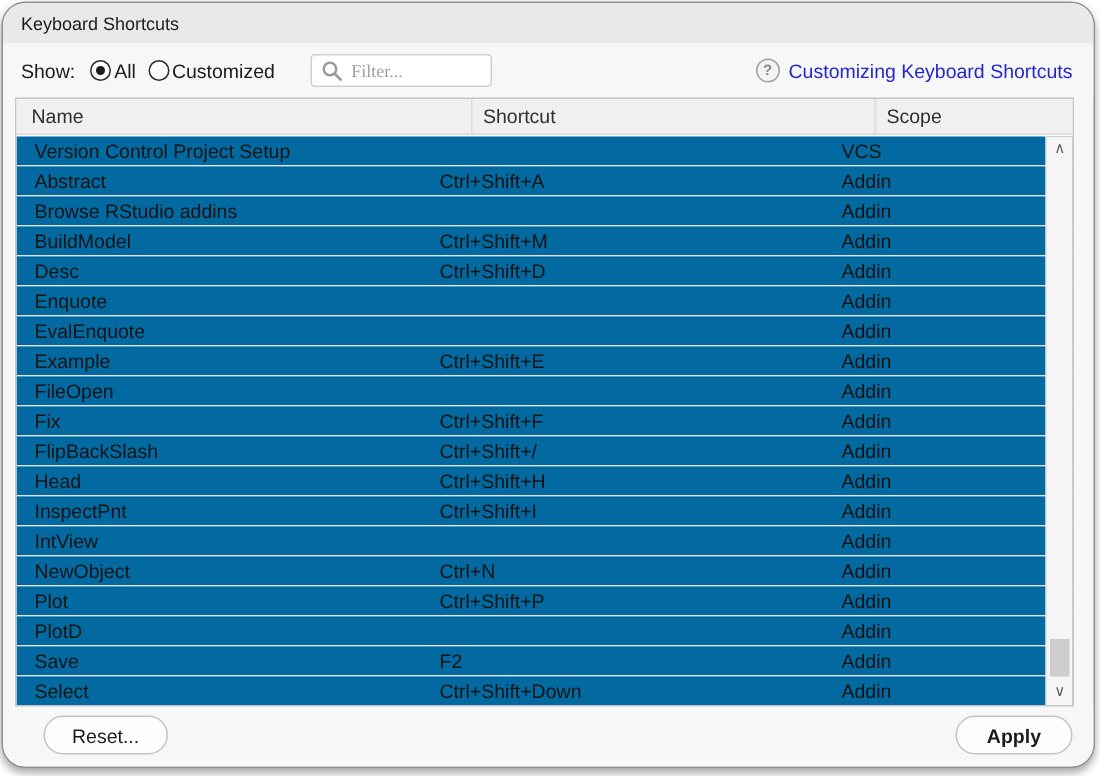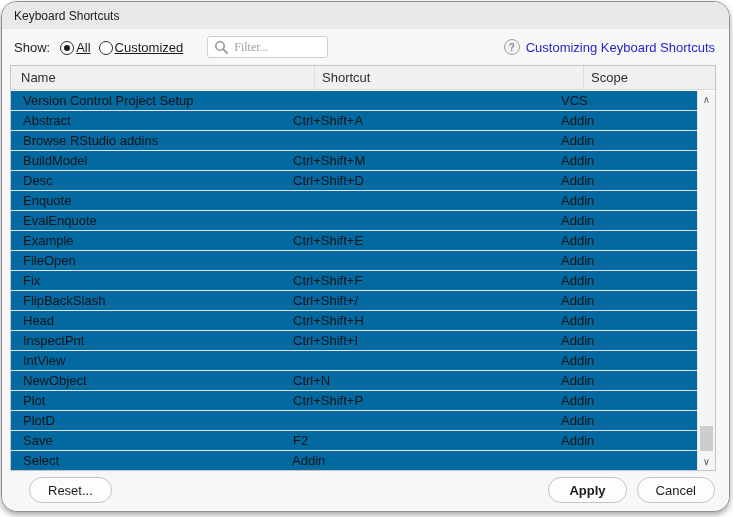--- a/index.html
+++ b/index.html
@@ -19,21 +19,21 @@
     display: flex; align-items: center; padding: 0 12px;
     font-size: 12px; color: #1b1b1b;
   }
 
   
   .toolbar {
     height: 36px; flex: 0 0 36px; display: flex; align-items: center;
     padding: 0 14px 0 12px; font-size: 13px; color: #1b1b1b; background: #f7f7f7;
   }
   .show-label { margin-right: 10px; }
-  .radio-group { display: flex; align-items: flex-end; margin-right: 8px; cursor: default; text-decoration: underline; }
+  .radio-group { display: flex; align-items: flex-start; margin-right: 8px; cursor: default; }
   .radio {
     width: 14px; height: 14px; border: 1.5px solid #2b2b2b; border-radius: 50%;
     background: #fdfdfd; display: inline-flex; align-items: center; justify-content: center;
     margin-right: 2px; flex: 0 0 auto;
   }
   .radio.selected::after { content: ""; width: 6px; height: 6px; border-radius: 50%; background: #1b1b1b; }
   .filter-wrap { position: relative; margin-left: 16px; }
   .filter-input {
     width: 121px; height: 22px; border: 1px solid #cfcfcf; border-radius: 3px;
     background: #ffffff; padding: 0 6px 0 26px; font-size: 12px; color: #333;
@@ -234,31 +234,31 @@
         <div class="td shortcut"></div>
         <div class="td scope">Addin</div>
       </div>
       <div class="tr">
         <div class="td name">Save</div>
         <div class="td shortcut">F2</div>
         <div class="td scope">Addin</div>
       </div>
       <div class="tr">
         <div class="td name">Select</div>
+        <div class="td shortcut">Ctrl+Shift+Down</div>
         <div class="td scope">Addin</div>
       </div>
     </div>
 
     <div class="scrollbar">
       <div class="sb-arrow up">∧</div>
       <div class="sb-thumb"></div>
       <div class="sb-arrow down">∨</div>
     </div>
   </div>
 
   <div class="footer">
     <button class="btn">Reset...</button>
     <span class="footer-spacer"></span>
     <button class="btn apply">Apply</button>
-    <button class="btn">Cancel</button>
   </div>
 
 </div>
 
 </body></html>

